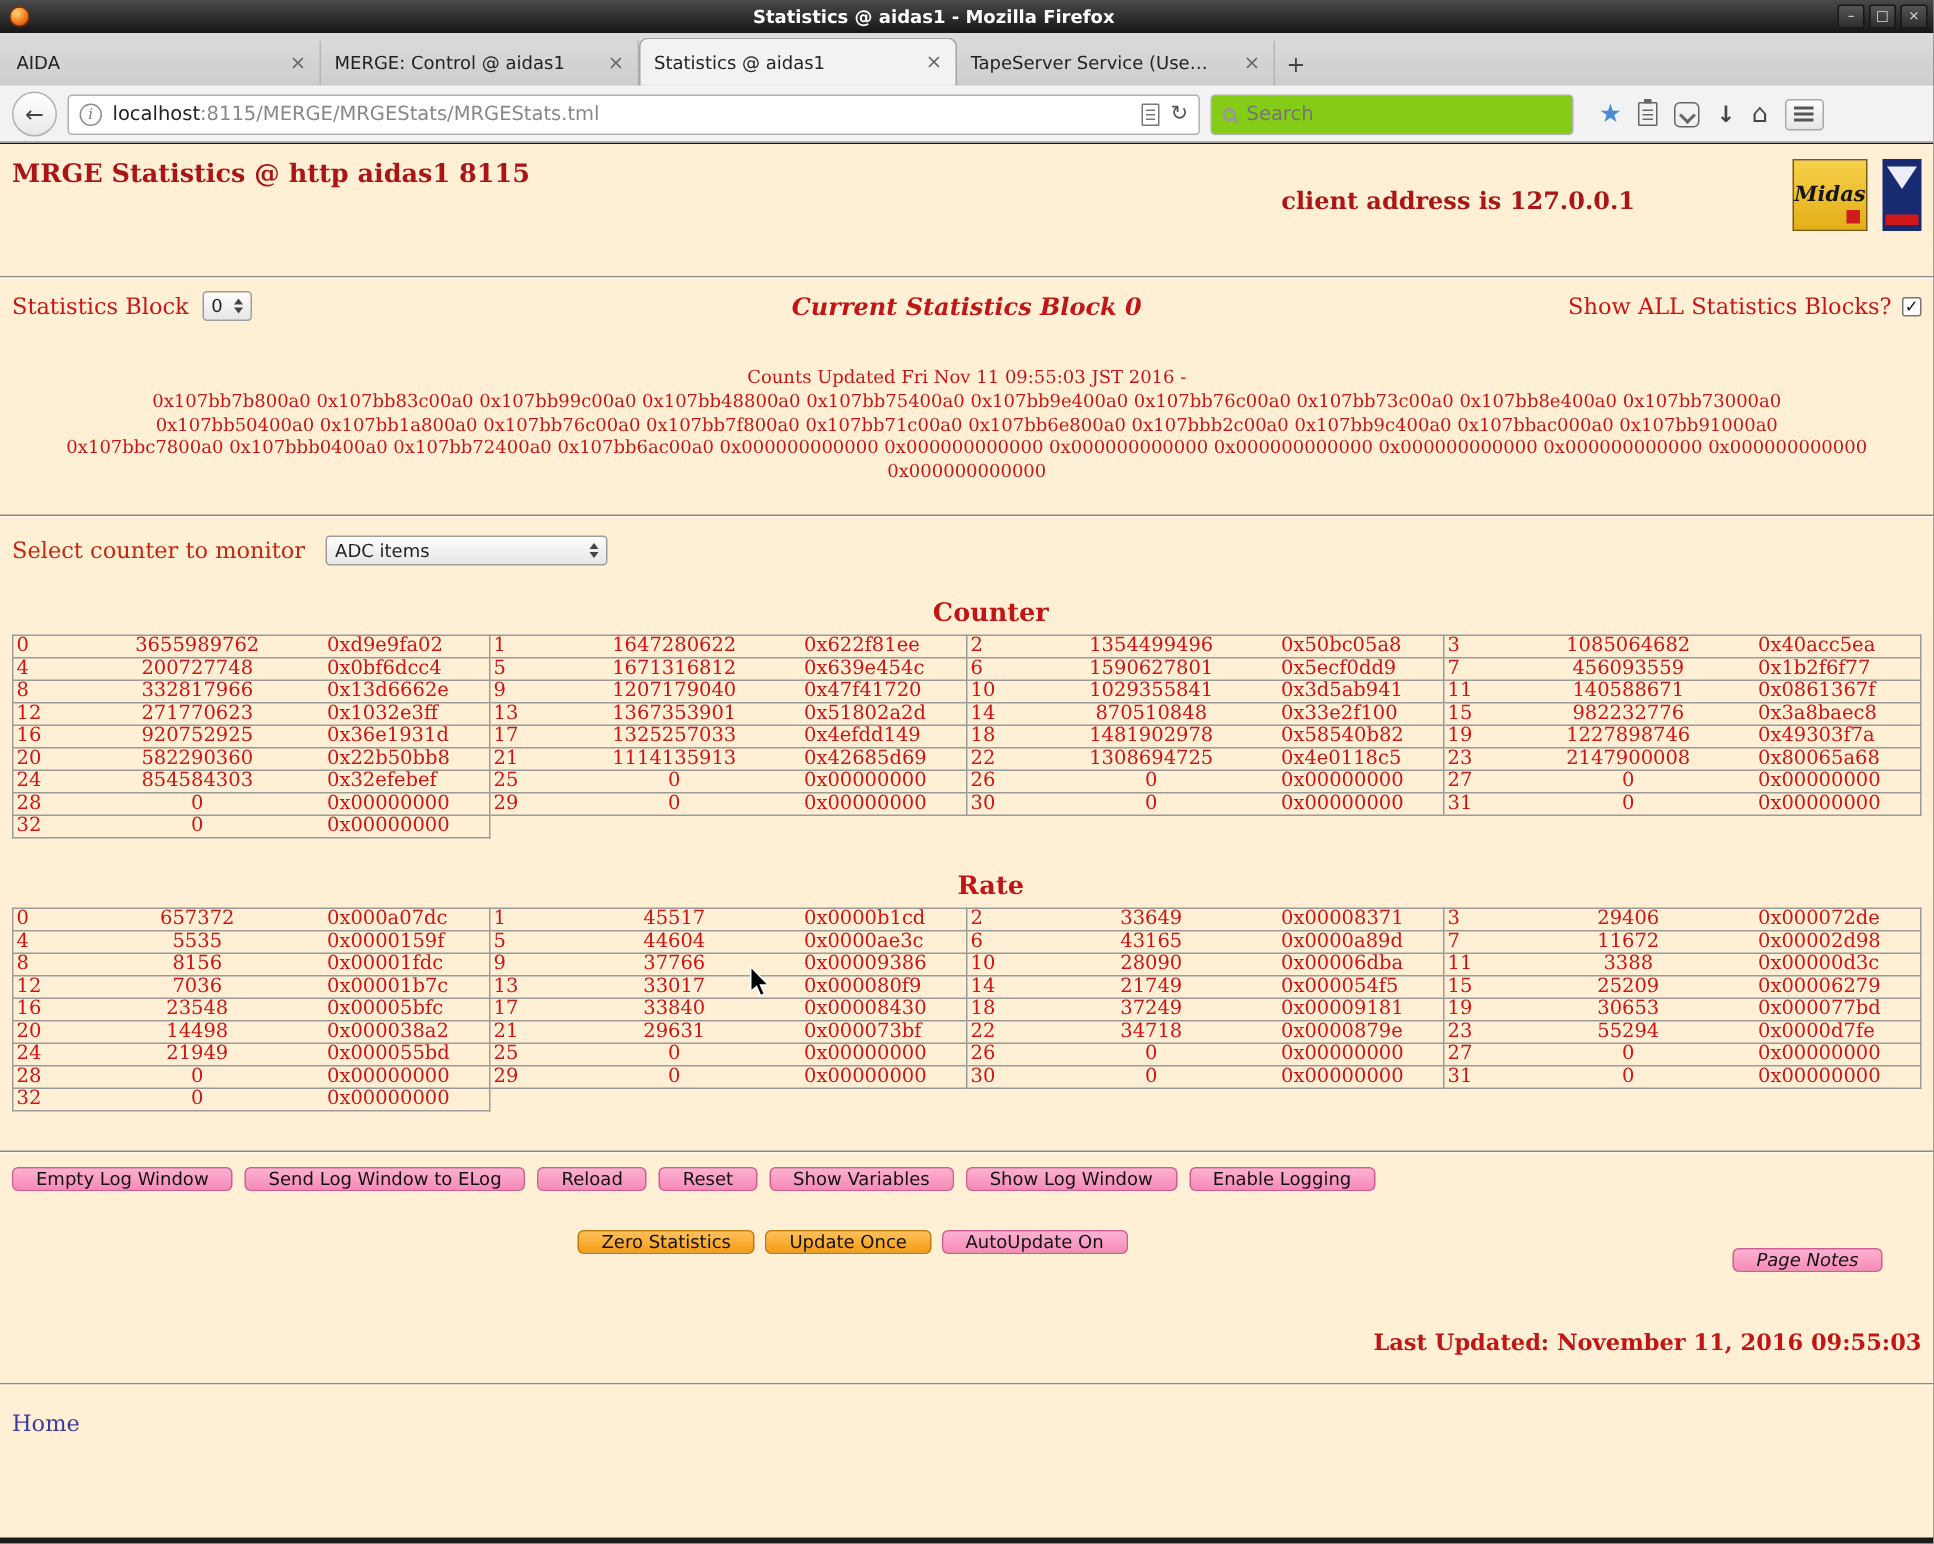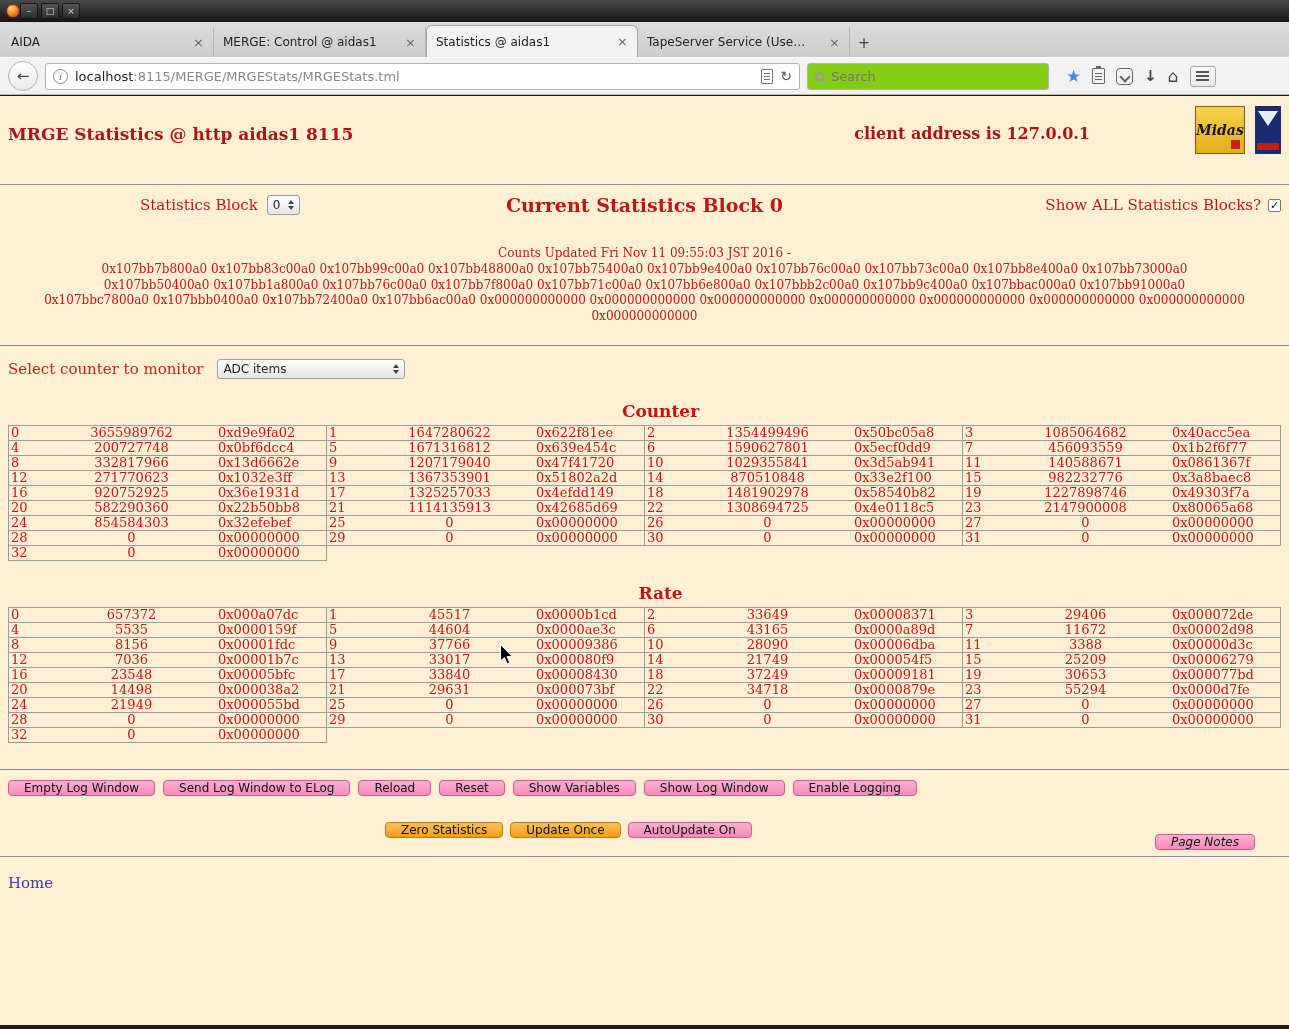--- a/index.html
+++ b/index.html
@@ -54,38 +54,38 @@
   .dl-ic { color:#444; font-size:15px; font-weight:bold; line-height:15px; }
   .home-ic { color:#444; font-size:17px; line-height:17px; }
   .menu-btn { width:26px; height:21px; border:1px solid #a8a8a8; border-radius:3px; background:linear-gradient(#fbfbfb,#e7e7e7);
               display:flex; align-items:center; justify-content:center; }
   .bars { width:13px; height:2px; background:#555; box-shadow:0 -4px 0 #555, 0 4px 0 #555; }
 
   
   .page { position:absolute; top:96px; left:0; right:0; bottom:4px; background:#ffefd5; overflow:hidden;
           font-family:"DejaVu Serif","Liberation Serif",serif; color:#c41818; }
   .hdr { display:flex; align-items:flex-start; padding:10px 8px 0 8px; }
-  .page-title { font-size:17px; font-weight:bold; color:#aa1515; margin-top:18px; white-space:nowrap; }
+  .page-title { font-size:17px; font-weight:bold; color:#aa1515; white-space:nowrap; }
   .client-addr { margin-left:auto; margin-top:18px; font-size:16px; font-weight:bold; color:#aa1515; white-space:nowrap; }
   .logos { margin-left:105px; display:flex; gap:10px; align-items:flex-start; }
   .midas-logo { width:50px; height:48px; background:linear-gradient(#f7d04a,#e3ae1a); border:1px solid #7a5c10;
                 display:flex; align-items:center; justify-content:center; position:relative; }
   .midas-logo span { font-family:"DejaVu Serif",serif; font-style:italic; font-weight:bold; font-size:14px; color:#151515; }
   .midas-logo::after { content:''; position:absolute; right:4px; bottom:4px; width:9px; height:9px; background:#cf1d1d; }
   .fbird-logo { width:26px; height:48px; background:#182a72; position:relative; overflow:hidden; }
   .fbird-logo::before { content:''; position:absolute; left:3px; top:5px; width:0; height:0;
                         border-left:10px solid transparent; border-right:10px solid transparent; border-top:15px solid #ecedf6; }
   .fbird-logo::after { content:''; position:absolute; left:2px; right:2px; bottom:4px; height:7px; background:#d01818; }
 
   hr.div { border:none; border-top:1px solid #8a8a8a; border-bottom:1px solid #fff8ea; }
   .hr1 { margin-top:30px; } .hr2 { margin-top:20px; } .hr3 { margin-top:26px; } .hr4 { margin-top:18px; }
 
   .stats-row { display:grid; grid-template-columns:1fr 1fr 1fr; align-items:center; margin-top:8px; padding:0 8px; }
-  .stats-left { display:flex; align-items:center; justify-content:center; gap:9px; font-size:15px; }
-  .stats-mid { text-align:center; font-size:19px; font-weight:bold; color:#c11616; }
+  .stats-left { display:flex; align-items:center; gap:9px; font-size:15px; }
+  .stats-mid { text-align:center; font-size:16px; font-weight:bold; color:#c11616;font-style:italic; }
   .stats-right { display:flex; align-items:center; justify-content:flex-end; gap:7px; font-size:15px; }
 
   .gtk-select { display:inline-flex; align-items:center; height:20px; padding:0 5px;
                 background:linear-gradient(#fdfdfd,#e6e6e6); border:1px solid #9d9d9d; border-radius:3px;
                 font-family:"DejaVu Sans",sans-serif; font-size:12px; color:#222; }
   .gtk-select.wide { width:188px; }
   .gtk-select .val { flex:1; }
   .spin { display:flex; flex-direction:column; gap:2px; margin-left:8px; }
   .spin .up { width:0; height:0; border-left:3px solid transparent; border-right:3px solid transparent; border-bottom:4px solid #444; }
   .spin .dn { width:0; height:0; border-left:3px solid transparent; border-right:3px solid transparent; border-top:4px solid #444; }
@@ -121,20 +121,21 @@
   .last-updated { text-align:right; padding-right:8px; margin-top:50px; font-size:15px; font-weight:bold; color:#c11616; }
   .home-link { padding:0 8px; margin-top:16px; font-size:15px; color:#3c3c9e; width:max-content; }
 
   .cursor { position:absolute; left:500px; top:644px; z-index:50; }
 </style>
 </head>
 <body>
 
 <div class="titlebar">
   <div class="ff-logo"></div>
+  <div class="tb-title">Statistics @ aidas1 - Mozilla Firefox</div>
   <div class="win-btns">
     <div class="win-btn">–</div>
     <div class="win-btn">□</div>
     <div class="win-btn">×</div>
   </div>
 </div>
 
 <div class="tabbar">
 
 <div class="tab">
@@ -760,20 +761,21 @@
 
   <div class="row2wrap">
     <button class="pink page-notes">Page Notes</button>
     <div class="btnrow2">
         <button class="orange">Zero Statistics</button>
         <button class="orange">Update Once</button>
         <button class="pink">AutoUpdate On</button>
       </div>
   </div>
 
+  <div class="last-updated">Last Updated: November 11, 2016 09:55:03</div>
 
   <hr class="div hr4">
 
   <div class="home-link">Home</div>
 </div>
 
 <svg class="cursor" width="14" height="21" viewBox="0 0 14 21">
   <polygon points="0.5,0.5 0.5,17 4.4,13.6 7.1,19.8 9.7,18.6 7,12.6 12.3,12.6" fill="#000" stroke="#fff" stroke-width="1"></polygon>
 </svg>
 

